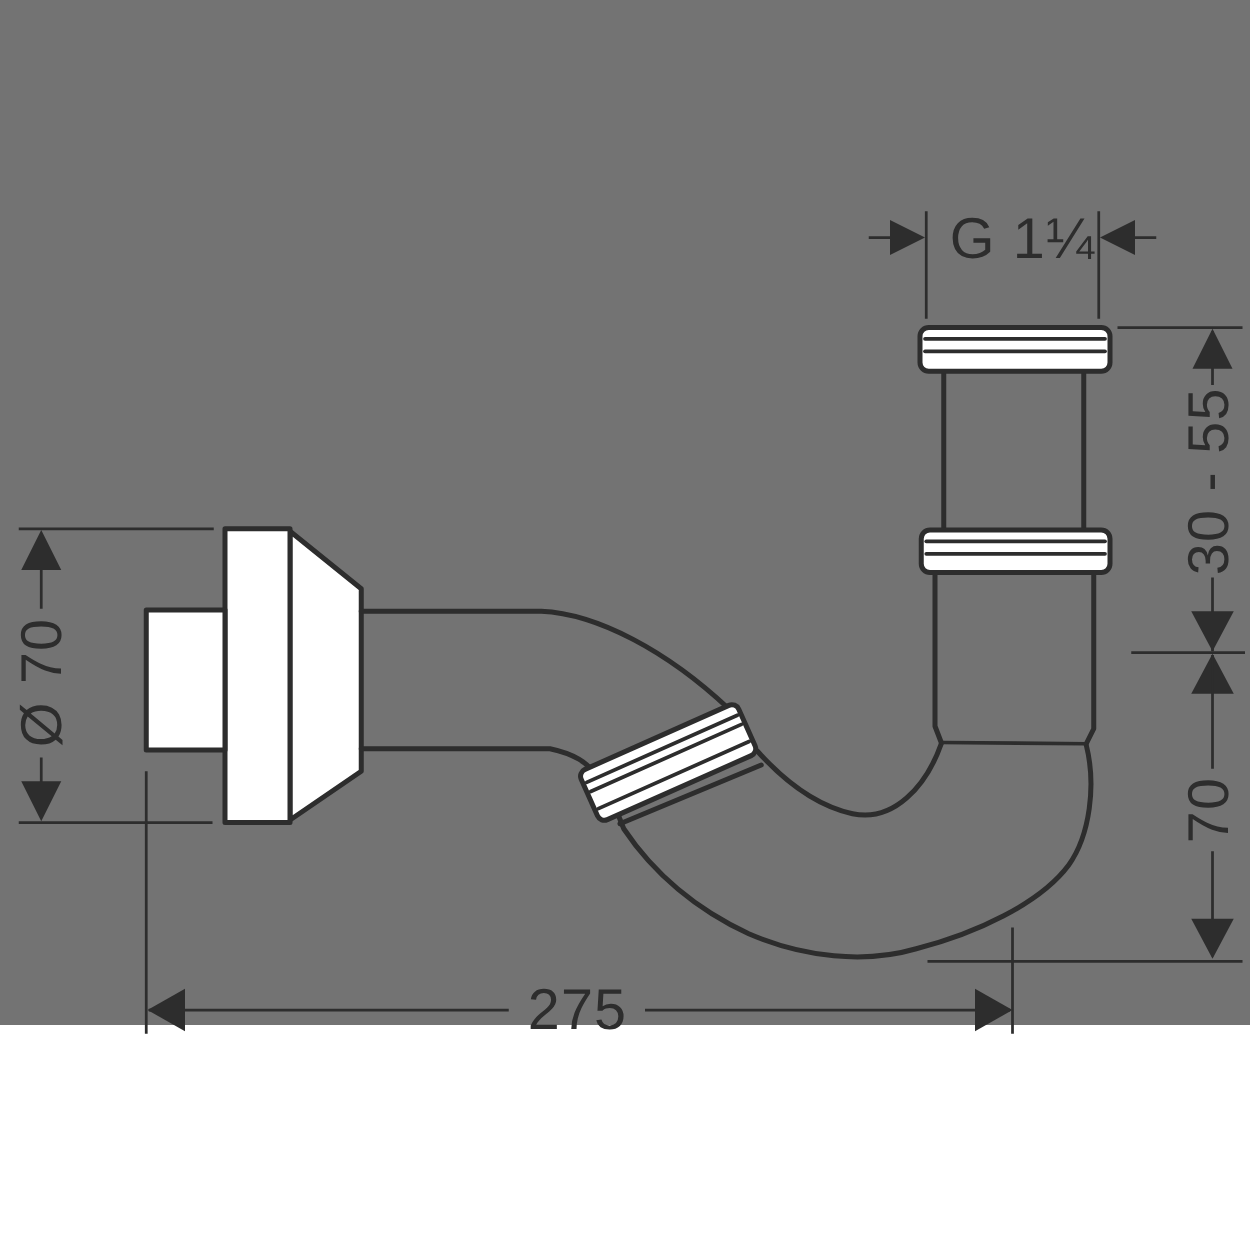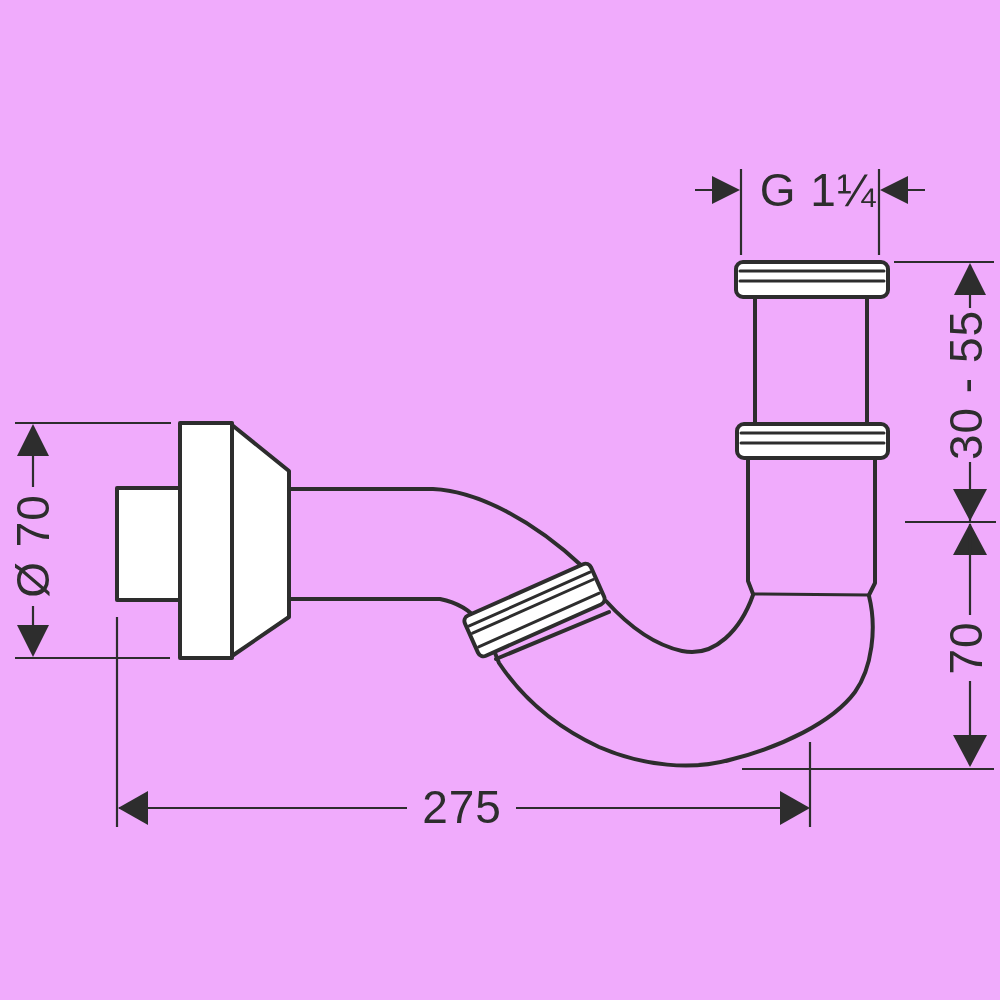--- a/index.html
+++ b/index.html
@@ -7,22 +7,22 @@
     padding: 0;
     background: #ffffff;
     width: 1000px;
     height: 1000px;
     overflow: hidden;
     font-family: "Liberation Sans", sans-serif;
   }
   .stage {
     position: relative;
     width: 1000px;
-    height: 1000px;
-    background: #f0abfc;
+    height: 820px;
+    background: #737373;
   }
   svg { display: block; }
   .outline {
     fill: none;
     stroke: #2d2d2d;
     stroke-width: 4;
     stroke-linecap: round;
     stroke-linejoin: round;
   }
   .fill-white { fill: #ffffff; }

